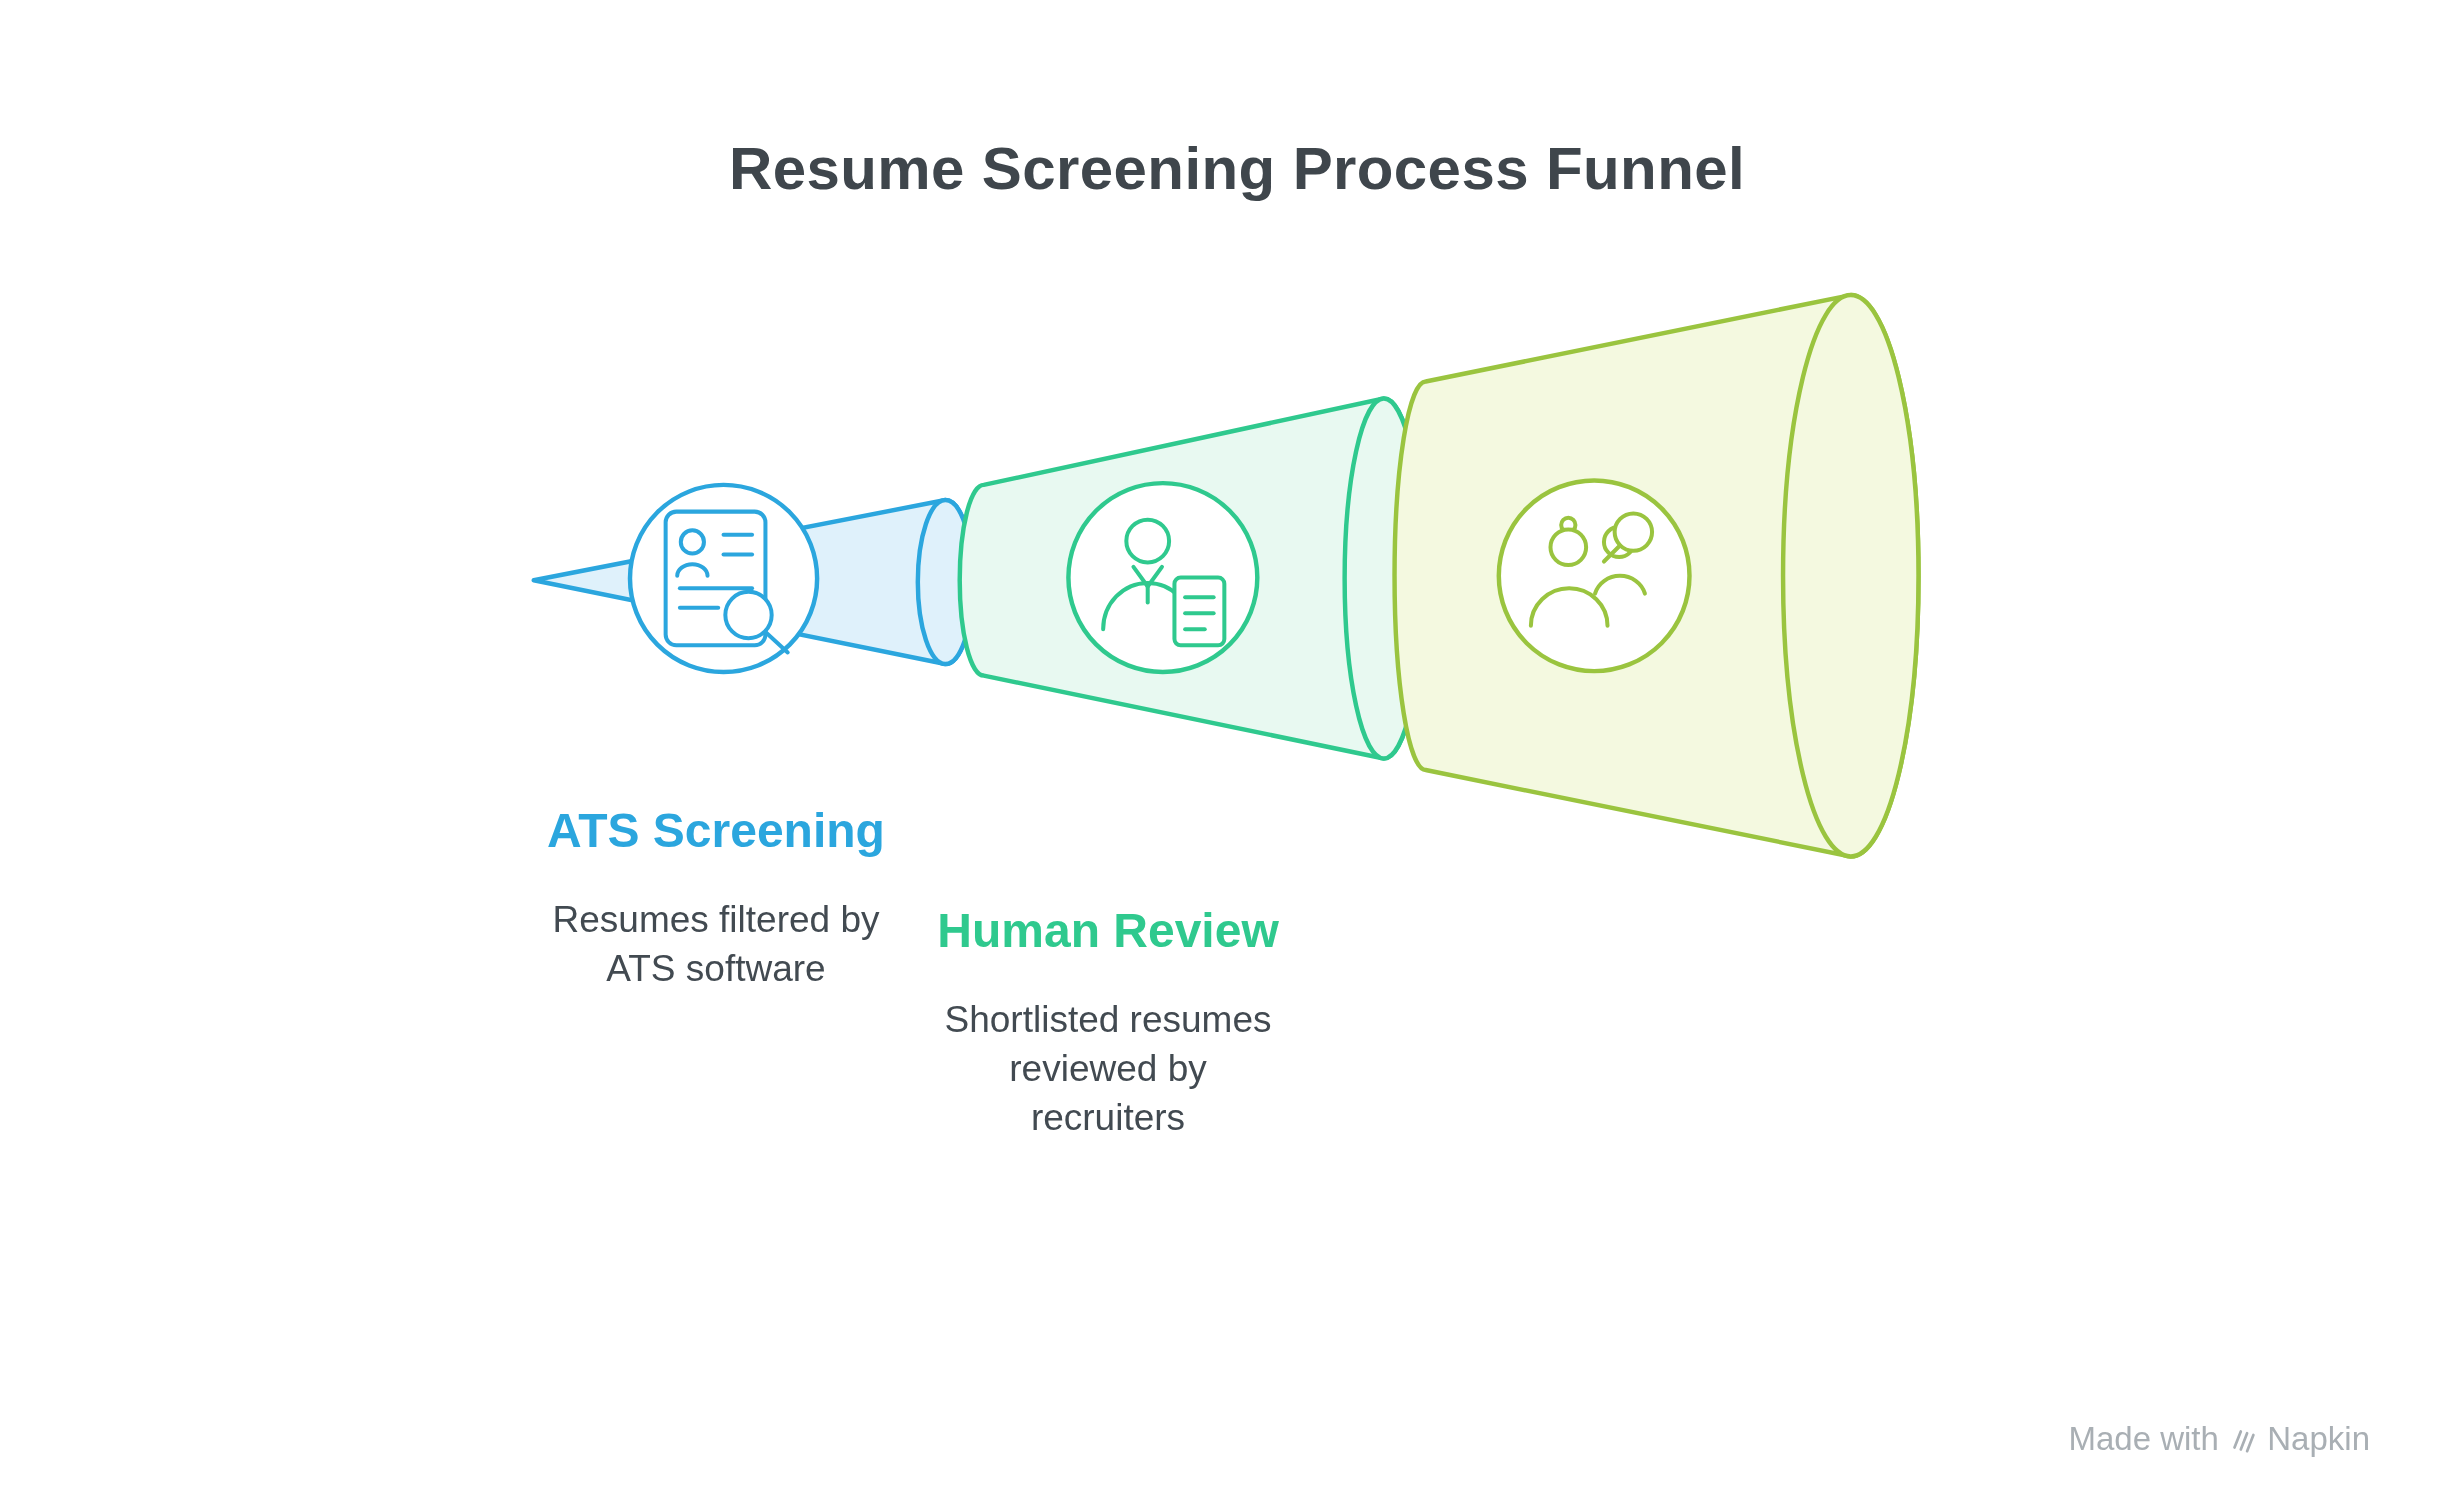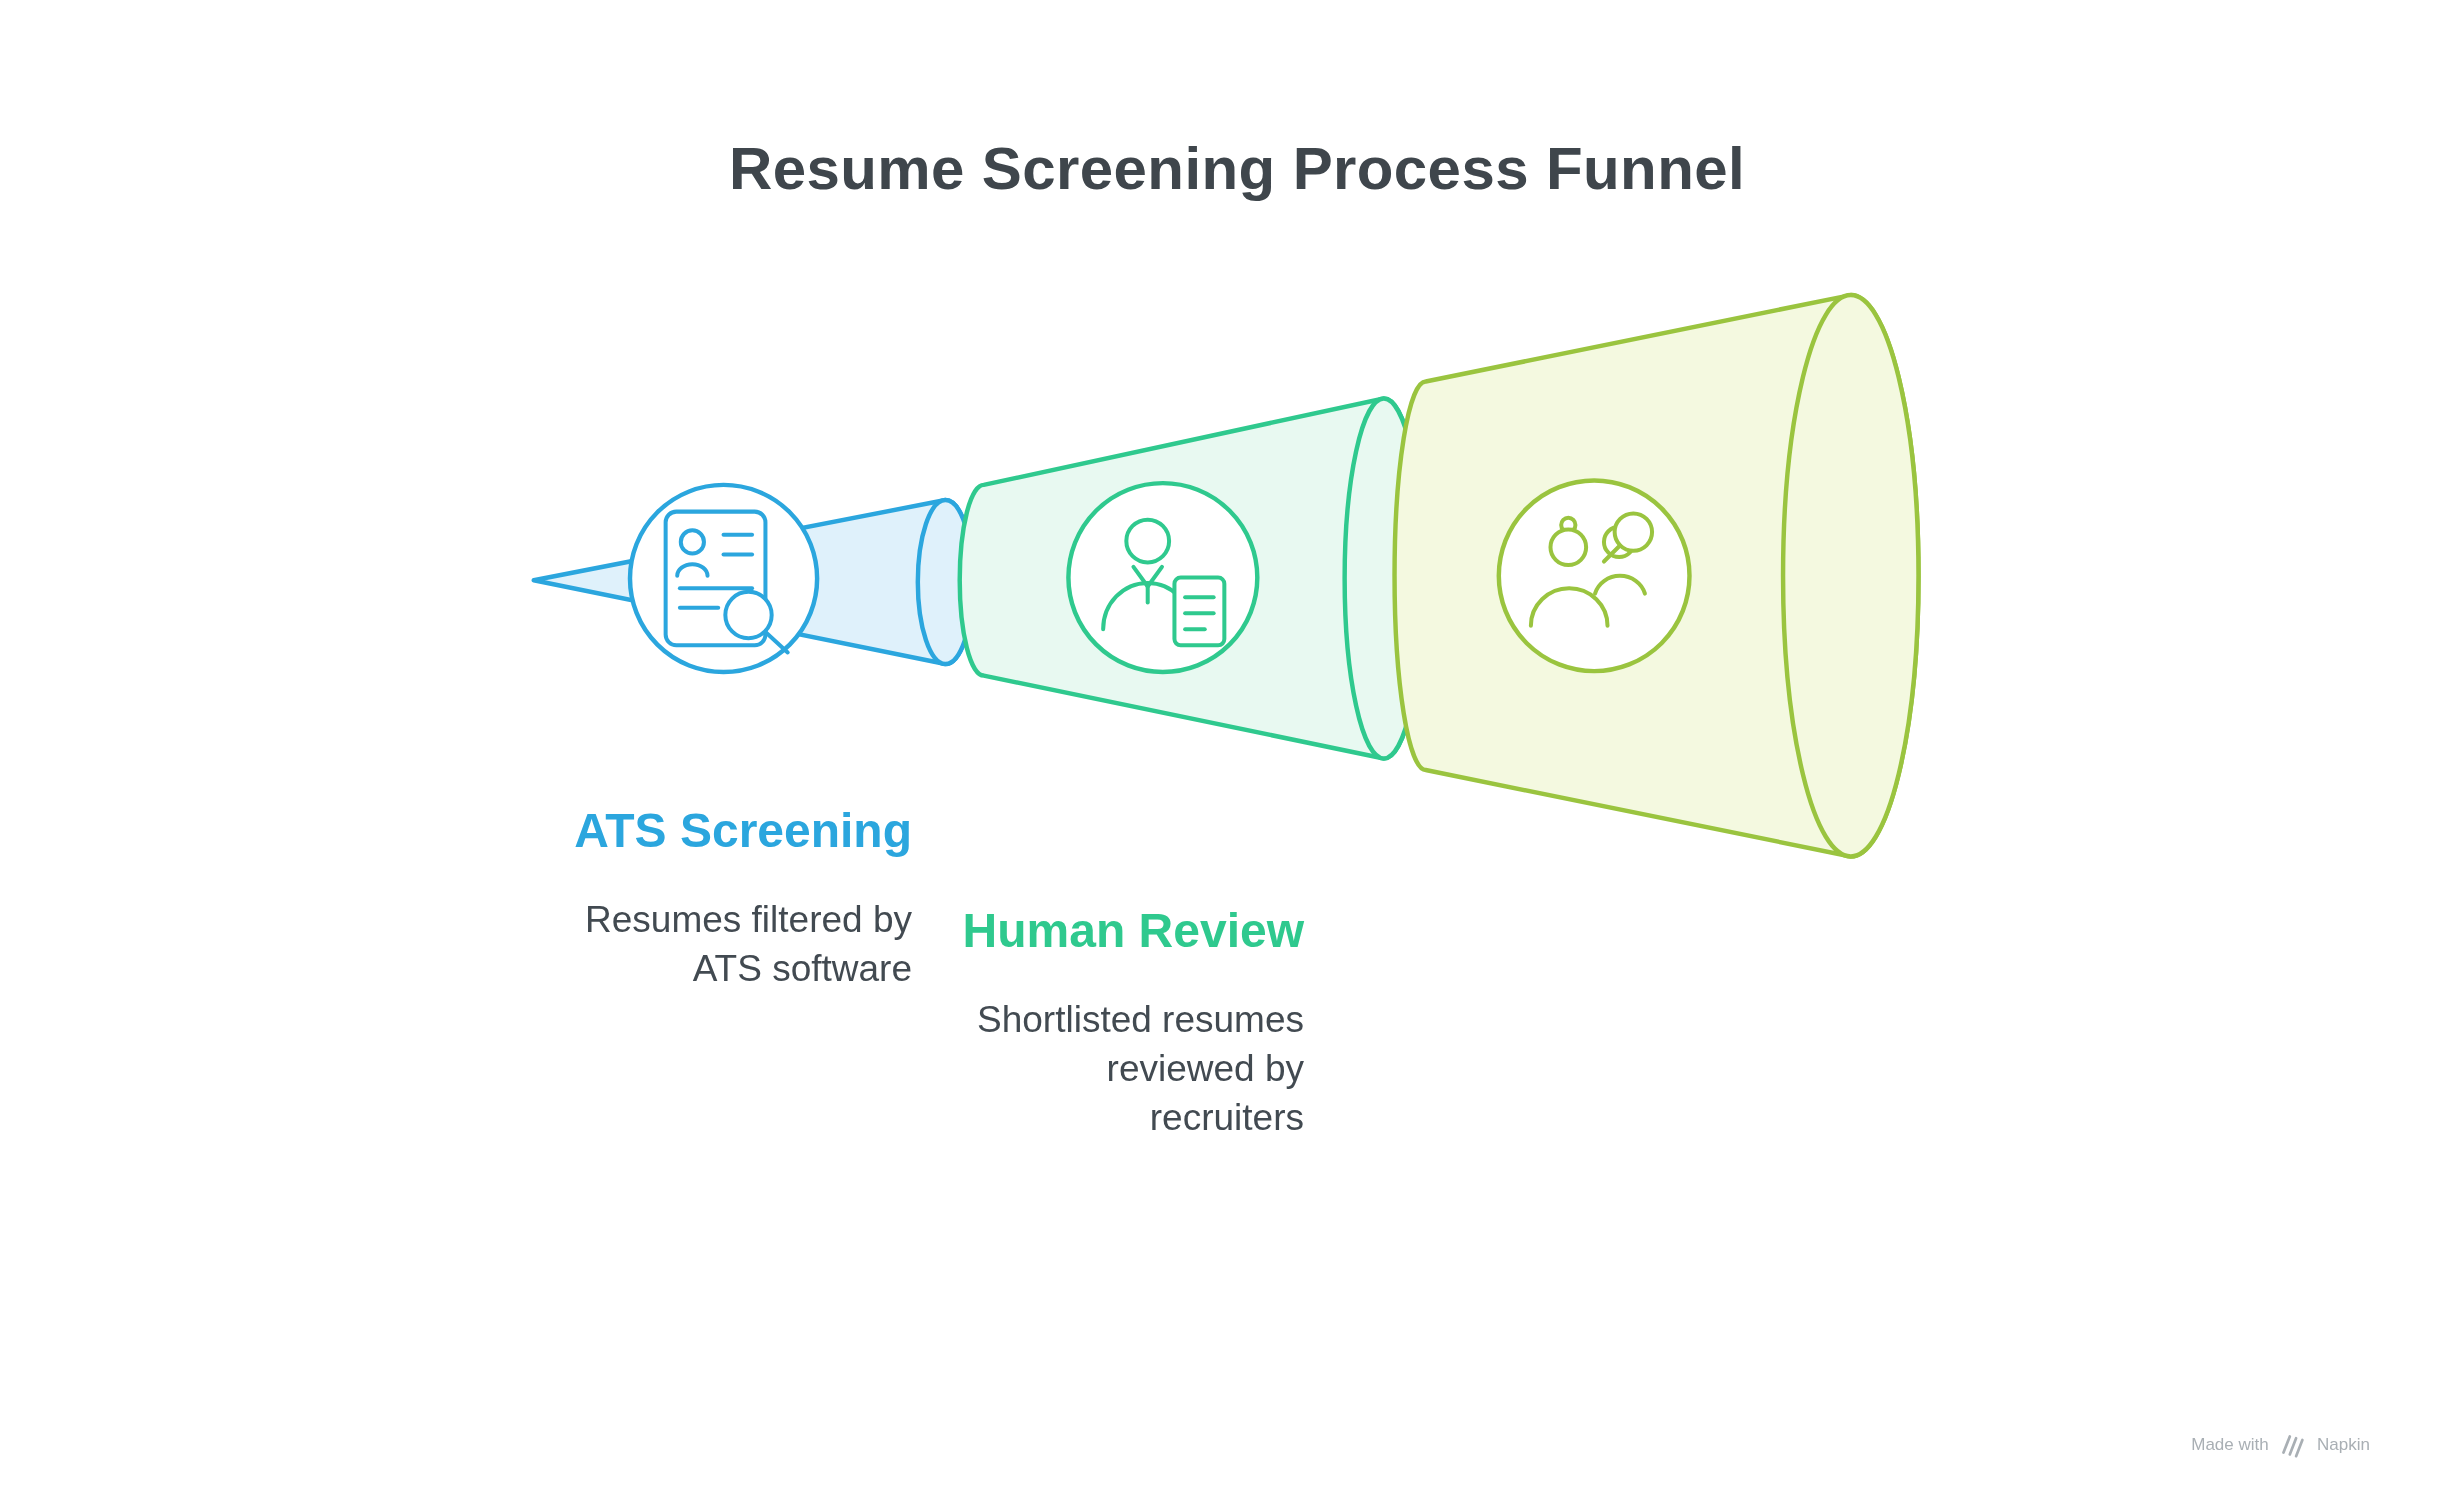--- a/index.html
+++ b/index.html
@@ -7,39 +7,39 @@
   .canvas { position: relative; width: 2438px; height: 1508px; background: #ffffff; overflow: hidden; }
 
   .page-title {
     position: absolute; top: 134px; left: 18px; width: 100%;
     margin: 0; text-align: center;
     font-size: 60px; font-weight: 700; color: #3f464c; letter-spacing: 0.4px;
   }
 
   .funnel-svg { position: absolute; left: 0; top: 0; }
 
-  .label-block { position: absolute; width: 392px; text-align: right; }
+  .label-block { position: absolute; width: 392px; text-align: center; }
   .stage-title {
     font-size: 48px; font-weight: 700; line-height: 1.3; white-space: pre-line;
   }
   .stage-desc {
     font-size: 37px; line-height: 1.32; color: #424a51; margin-top: 34px; white-space: pre-line;
   }
   .c-ats    { color: #2ba6de; }
   .c-human  { color: #2fc98e; }
   .c-hiring { color: #94c13e; }
 
   #block-ats    { left: 520px;  top: 800px;  }
   #block-human  { left: 912px; top: 900px; }
   #block-hiring { left: 1412px; top: 996px; }
 
   .made-with {
     position: absolute; right: 68px; bottom: 50px;
     display: flex; align-items: center; gap: 10.7px;
-    color: #a9afb4; font-size: 17px;
+    color: #a9afb4; font-size: 33px;
   }
 </style>
 </head>
 <body>
 
 <div class="canvas">
 
   <h1 class="page-title">Resume Screening Process Funnel</h1>
 
   <svg class="funnel-svg" width="2438" height="1508" viewBox="0 0 2736 1692" xmlns="http://www.w3.org/2000/svg">

